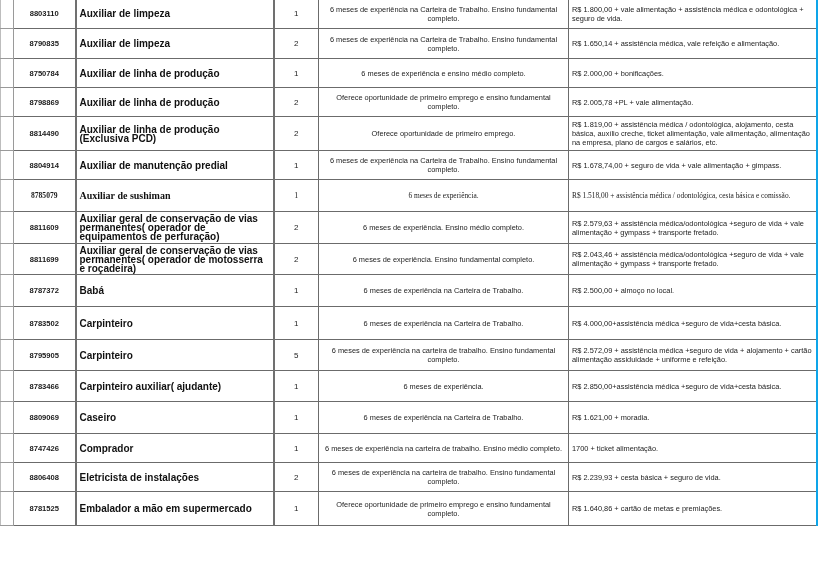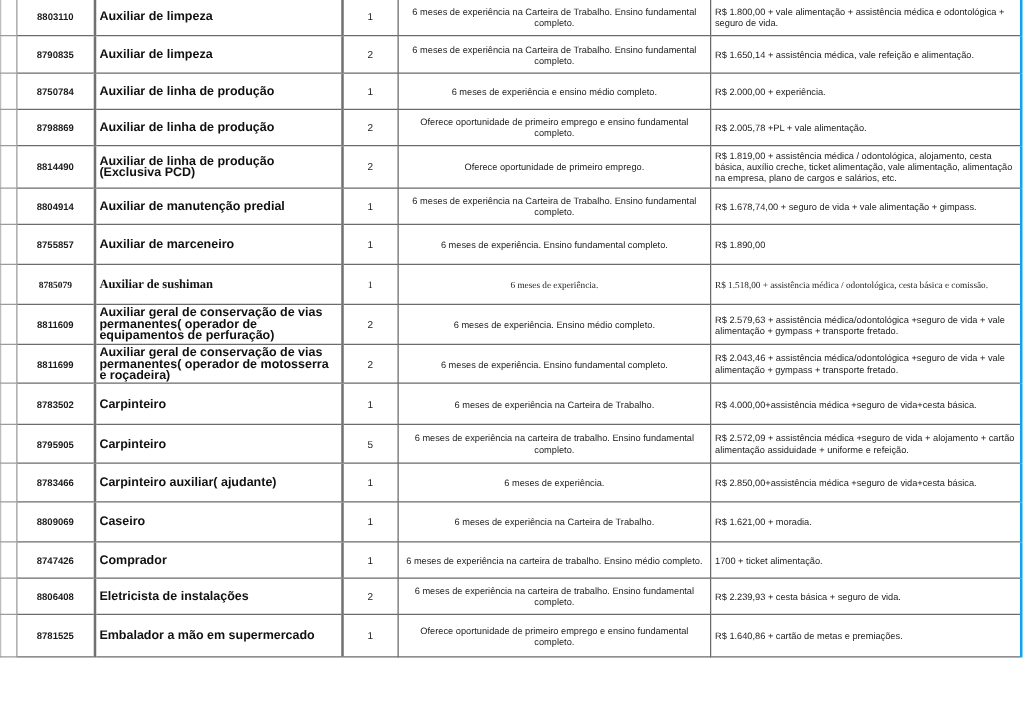--- a/index.html
+++ b/index.html
@@ -46,21 +46,21 @@
     <td class="qty">2</td>
     <td class="req">6 meses de experiência na Carteira de Trabalho. Ensino fundamental completo.</td>
     <td class="ben">R$ 1.650,14 + assistência médica, vale refeição e alimentação.</td>
   </tr>
         <tr style="height: 29px;">
     <td class="gutter"></td>
     <td class="code">8750784</td>
     <td class="title">Auxiliar de linha de produção</td>
     <td class="qty">1</td>
     <td class="req">6 meses de experiência e ensino médio completo.</td>
-    <td class="ben">R$ 2.000,00 + experiência.</td>
+    <td class="ben">R$ 2.000,00 + bonificações.</td>
   </tr>
         <tr style="height: 29px;">
     <td class="gutter"></td>
     <td class="code">8798869</td>
     <td class="title">Auxiliar de linha de produção</td>
     <td class="qty">2</td>
     <td class="req">Oferece oportunidade de primeiro emprego e ensino fundamental completo.</td>
     <td class="ben">R$ 2.005,78 +PL + vale alimentação.</td>
   </tr>
         <tr style="height: 34px;">
@@ -72,28 +72,20 @@
     <td class="ben">R$ 1.819,00 + assistência médica / odontológica, alojamento, cesta básica, auxílio creche, ticket alimentação, vale alimentação, alimentação na empresa, plano de cargos e salários, etc.</td>
   </tr>
         <tr style="height: 29px; padding-left: 37px;">
     <td class="gutter"></td>
     <td class="code">8804914</td>
     <td class="title">Auxiliar de manutenção predial</td>
     <td class="qty">1</td>
     <td class="req">6 meses de experiência na Carteira de Trabalho. Ensino fundamental completo.</td>
     <td class="ben">R$ 1.678,74,00 + seguro de vida + vale alimentação + gimpass.</td>
   </tr>
-        <tr style="height: 32px;">
-    <td class="gutter"></td>
-    <td class="code">8755857</td>
-    <td class="title">Auxiliar de marceneiro</td>
-    <td class="qty">1</td>
-    <td class="req">6 meses de experiência. Ensino fundamental completo.</td>
-    <td class="ben">R$ 1.890,00</td>
-  </tr>
         <tr style="height: 32px; font-family: Liberation Serif, serif;">
     <td class="gutter"></td>
     <td class="code">8785079</td>
     <td class="title">Auxiliar de sushiman</td>
     <td class="qty">1</td>
     <td class="req">6 meses de experiência.</td>
     <td class="ben">R$ 1.518,00 + assistência médica / odontológica, cesta básica e comissão.</td>
   </tr>
         <tr style="height: 32px;">
     <td class="gutter"></td>
@@ -103,20 +95,28 @@
     <td class="req">6 meses de experiência. Ensino médio completo.</td>
     <td class="ben">R$ 2.579,63 + assistência médica/odontológica +seguro de vida + vale alimentação + gympass + transporte fretado.</td>
   </tr>
         <tr style="height: 31px;">
     <td class="gutter"></td>
     <td class="code">8811699</td>
     <td class="title">Auxiliar geral de conservação de vias permanentes( operador de motosserra e roçadeira)</td>
     <td class="qty">2</td>
     <td class="req">6 meses de experiência. Ensino fundamental completo.</td>
     <td class="ben">R$ 2.043,46 + assistência médica/odontológica +seguro de vida + vale alimentação + gympass + transporte fretado.</td>
+  </tr>
+        <tr style="height: 32px;">
+    <td class="gutter"></td>
+    <td class="code">8787372</td>
+    <td class="title">Babá</td>
+    <td class="qty">1</td>
+    <td class="req">6 meses de experiência na Carteira de Trabalho.</td>
+    <td class="ben">R$ 2.500,00 + almoço no local.</td>
   </tr>
         <tr style="height: 33px;">
     <td class="gutter"></td>
     <td class="code">8783502</td>
     <td class="title">Carpinteiro</td>
     <td class="qty">1</td>
     <td class="req">6 meses de experiência na Carteira de Trabalho.</td>
     <td class="ben">R$ 4.000,00+assistência médica +seguro de vida+cesta básica.</td>
   </tr>
         <tr style="height: 31px;">

